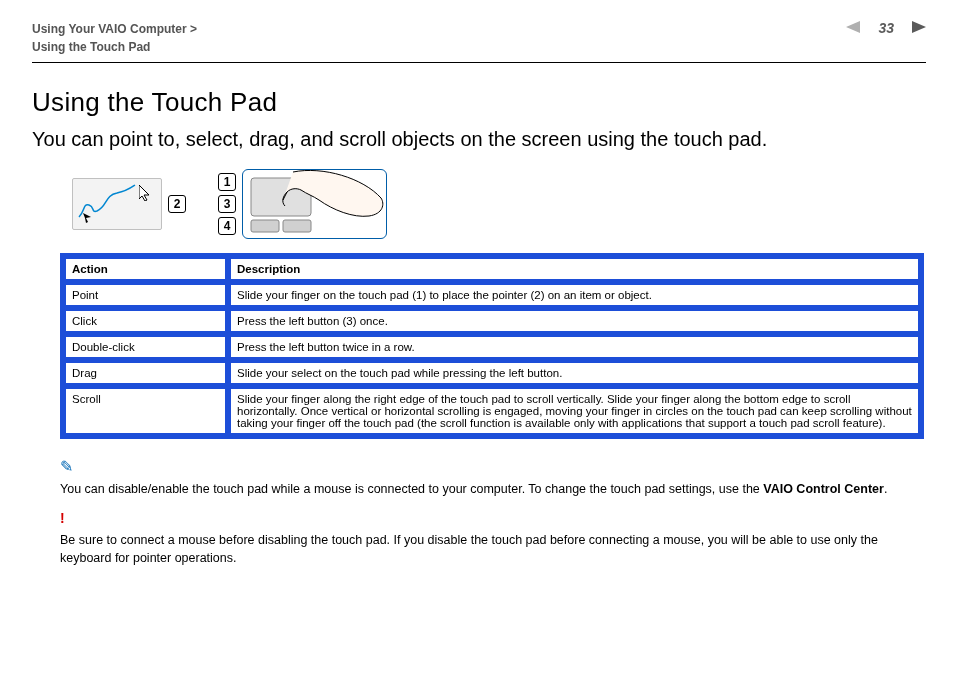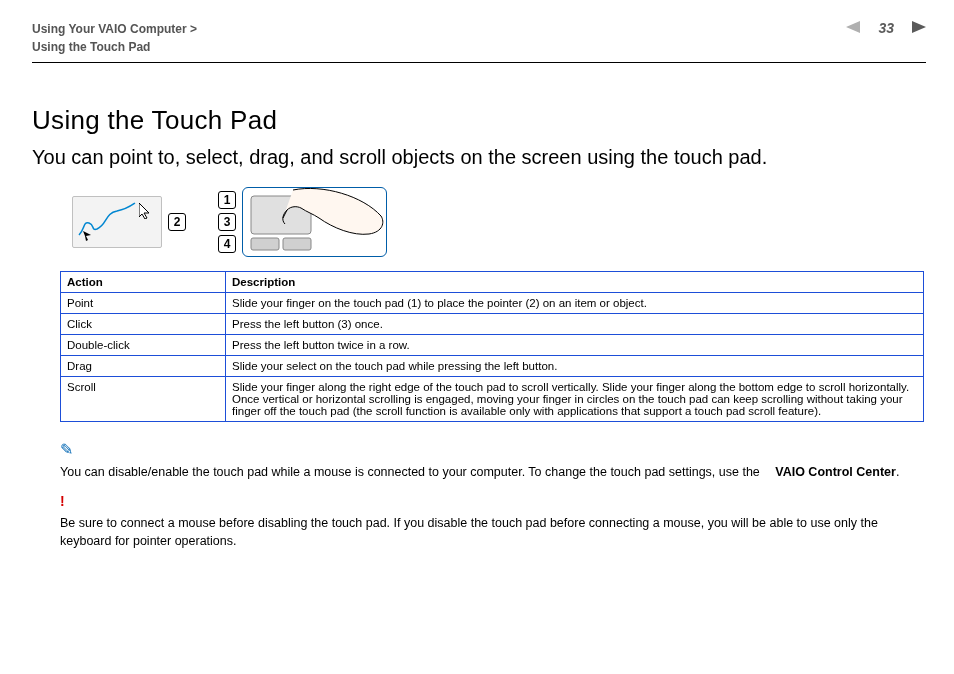--- a/index.html
+++ b/index.html
@@ -1,39 +1,39 @@
 <!DOCTYPE html>
 <html><head>
 <meta charset="utf-8">
 <style>
   * { box-sizing: border-box; }
   html, body { margin: 0; padding: 0; font-family: Arial, Helvetica, sans-serif; font-size: 13px; color: #000; background: #fff; }
   .page { width: 954px; height: 674px; position: relative; padding: 20px 28px 20px 32px; }
-  .header { display: flex; justify-content: space-between; align-items: flex-start; border-bottom: 1px solid #000; padding-bottom: 6px; margin-bottom: 42px; }
+  .header { display: flex; justify-content: space-between; align-items: flex-start; border-bottom: 1px solid #000; padding-bottom: 6px; margin-bottom: 24px; }
   .breadcrumb-line { font-size: 12px; font-weight: bold; color: #545454; line-height: 1.5; }
   .pagenum-box { display: flex; align-items: center; gap: 18px; font-style: italic; font-weight: bold; color: #5a5a5a; font-size: 14px; }
   .arrow-left, .arrow-right { display: inline-block; }
   h1 { font-size: 26px; font-weight: normal; margin: 0 0 10px 0; letter-spacing: 0.3px; }
   .intro { font-size: 20px; margin: 0 0 18px 0; }
   .figure-row { display: flex; align-items: center; gap: 6px; margin-left: 40px; margin-bottom: 14px; }
   .fig-box { border: 1px solid #c0c0c0; background: #f3f3f3; width: 90px; height: 52px; position: relative; border-radius: 2px; }
   .swirl { position: absolute; left: 4px; bottom: 6px; }
   .cursor-dot { position:absolute; left:10px; bottom:6px; }
   .pointer-ico { position:absolute; top:6px; right:10px; }
   .callout { display:inline-flex; align-items:center; justify-content:center; width:18px; height:18px; border:1px solid #000; border-radius:3px; font-size:12px; font-weight:bold; background:#fff; }
   .callout-stack { display:flex; flex-direction:column; gap:4px; }
   .touchpad-box { border:1px solid #005da8; border-radius:6px; width:145px; height:70px; position:relative; background:#fff; }
   table.action-table { border-collapse: collapse; width: 864px; margin-left: 28px; margin-bottom: 16px; }
-  table.action-table th, table.action-table td { border: 1px solid #1d4ed8; padding: 4px 6px; font-size: 11.5px; text-align: left; vertical-align: top; }
+  table.action-table th, table.action-table td { border: 6px solid #1d4ed8; padding: 4px 6px; font-size: 11.5px; text-align: left; vertical-align: top; }
   table.action-table th { font-weight: bold; }
   table.action-table th:first-child, table.action-table td:first-child { width: 165px; }
   .note-block { margin-left: 28px; margin-bottom: 10px; font-size: 12.5px; line-height: 1.45; }
   .note-icon { color: #0066b3; font-size: 16px; display:block; margin-bottom:2px; }
   .alert-icon { color: #d40000; font-weight: bold; display:block; margin-bottom:2px; font-size:14px; }
-  .bold-inline { font-weight: bold; margin-left: 12px; }
+  .bold-inline { font-weight: bold; }
 </style>
 </head>
 <body>
 
 <div class="page">
 
   <div class="header">
     <div>
       <div class="breadcrumb-line">Using Your VAIO Computer &gt;</div>
       <div class="breadcrumb-line">Using the Touch Pad</div>

